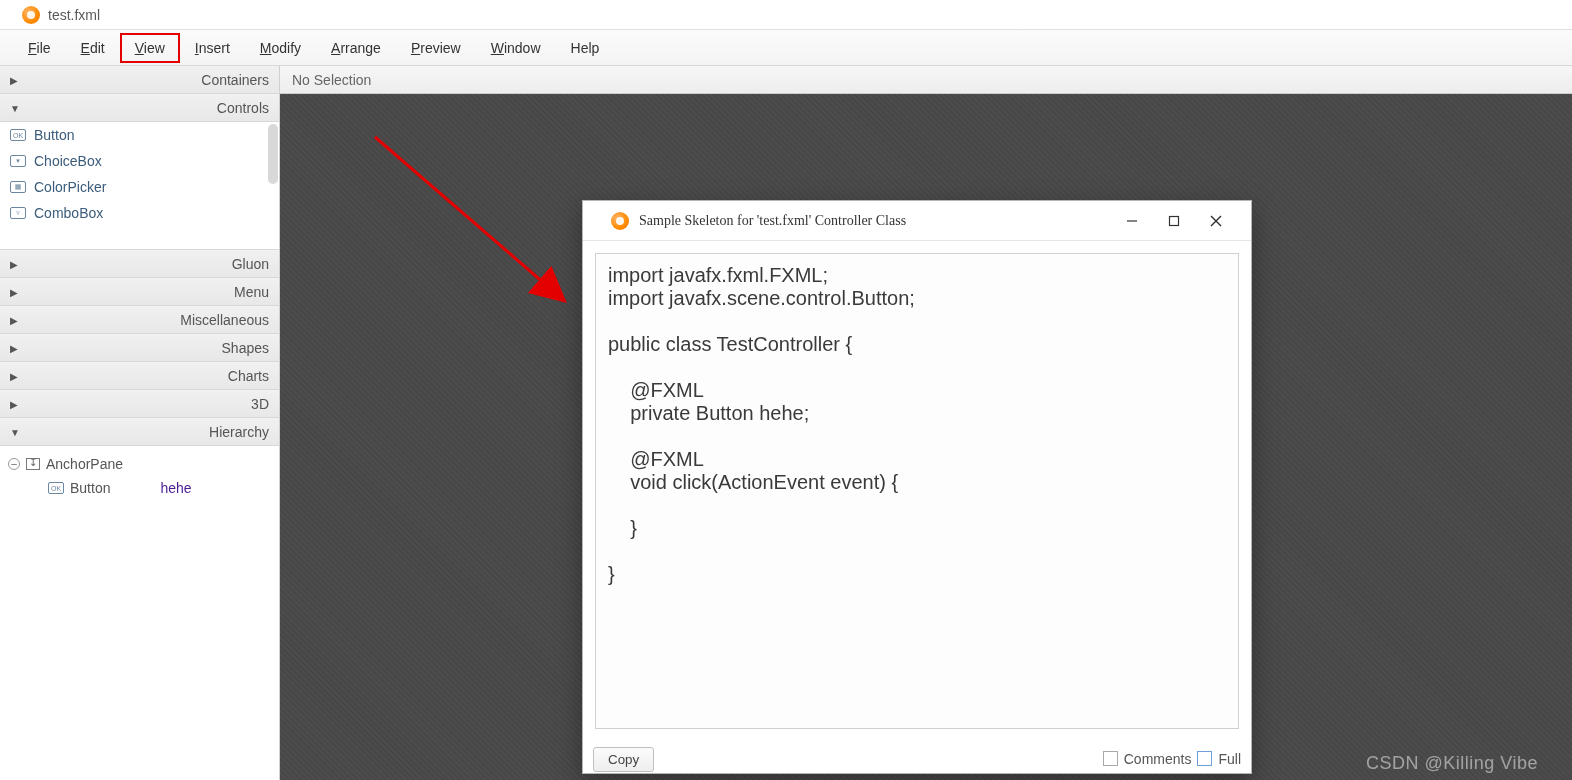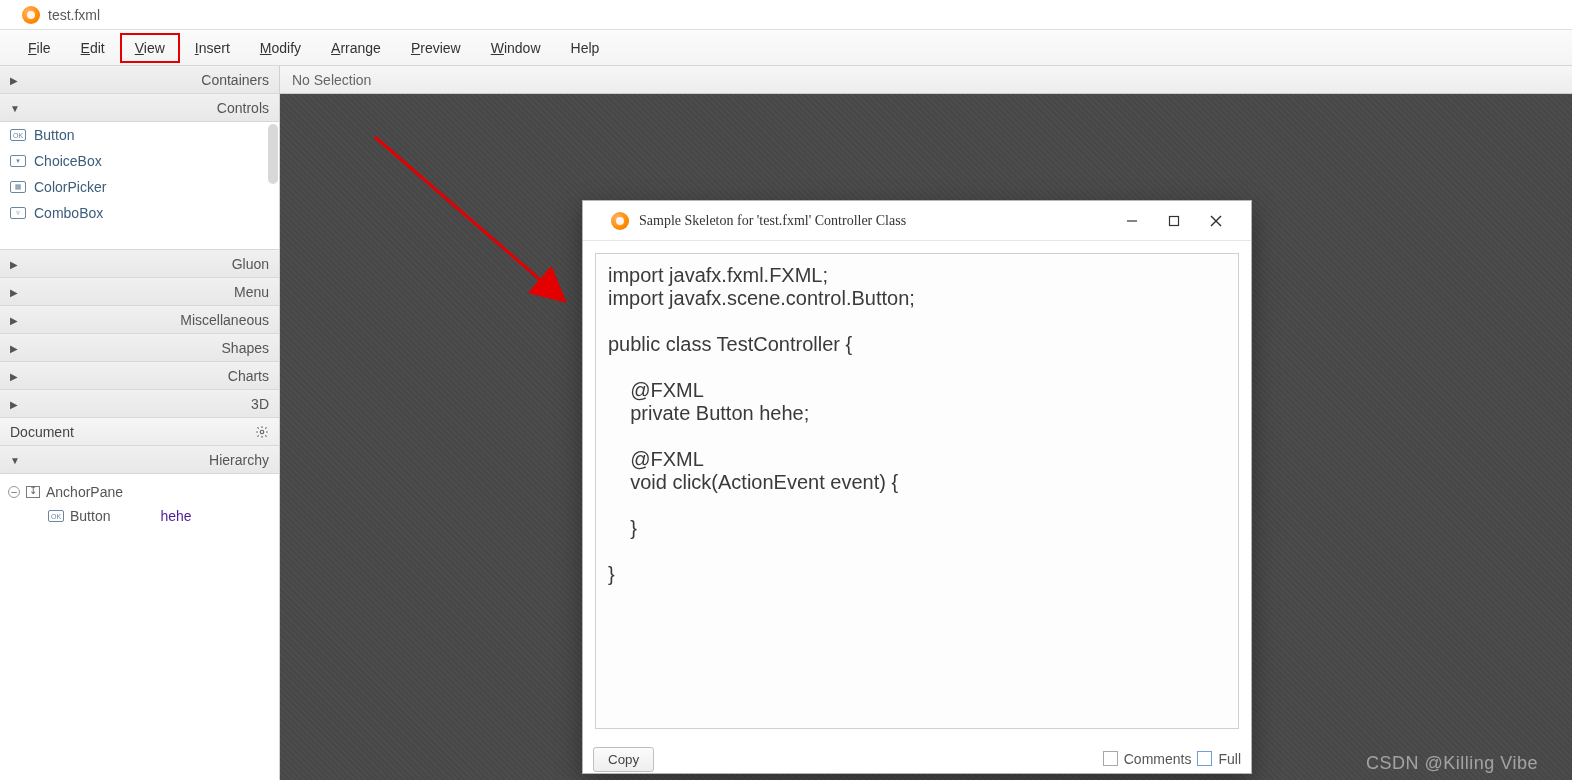--- a/index.html
+++ b/index.html
@@ -354,27 +354,20 @@
         <span class="arrow">▶</span>
         <span class="spacer"></span>
         <span>Charts</span>
       </div>
     <div class="section-row">
         <span class="arrow">▶</span>
         <span class="spacer"></span>
         <span>3D</span>
       </div>
 
-    <div class="panel-head">
-      <span class="label">Document</span>
-      <svg class="svg-icn" viewBox="0 0 24 24" fill="none" stroke="currentColor" stroke-width="2">
-          <circle cx="12" cy="12" r="3"></circle>
-          <path d="M12 2v3M12 19v3M4.2 4.2l2.1 2.1M17.7 17.7l2.1 2.1M2 12h3M19 12h3M4.2 19.8l2.1-2.1M17.7 6.3l2.1-2.1"></path>
-        </svg>
-    </div>
     <div class="section-row">
       <span class="arrow">▼</span>
       <span class="spacer"></span>
       <span>Hierarchy</span>
     </div>
     <div class="tree doc-panel">
       <div class="tree-row">
         <span class="tree-toggle">–</span>
         <span class="node-icon anchor"></span>
         <span>AnchorPane</span>

